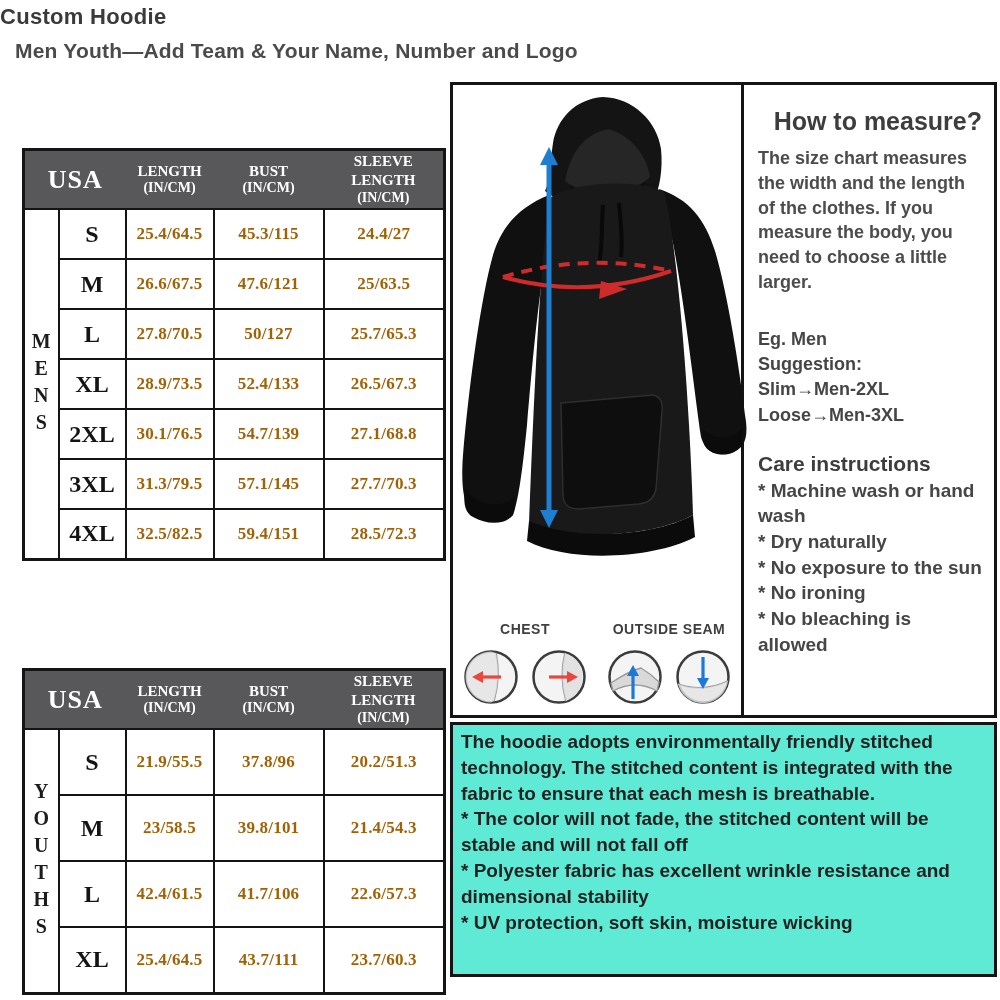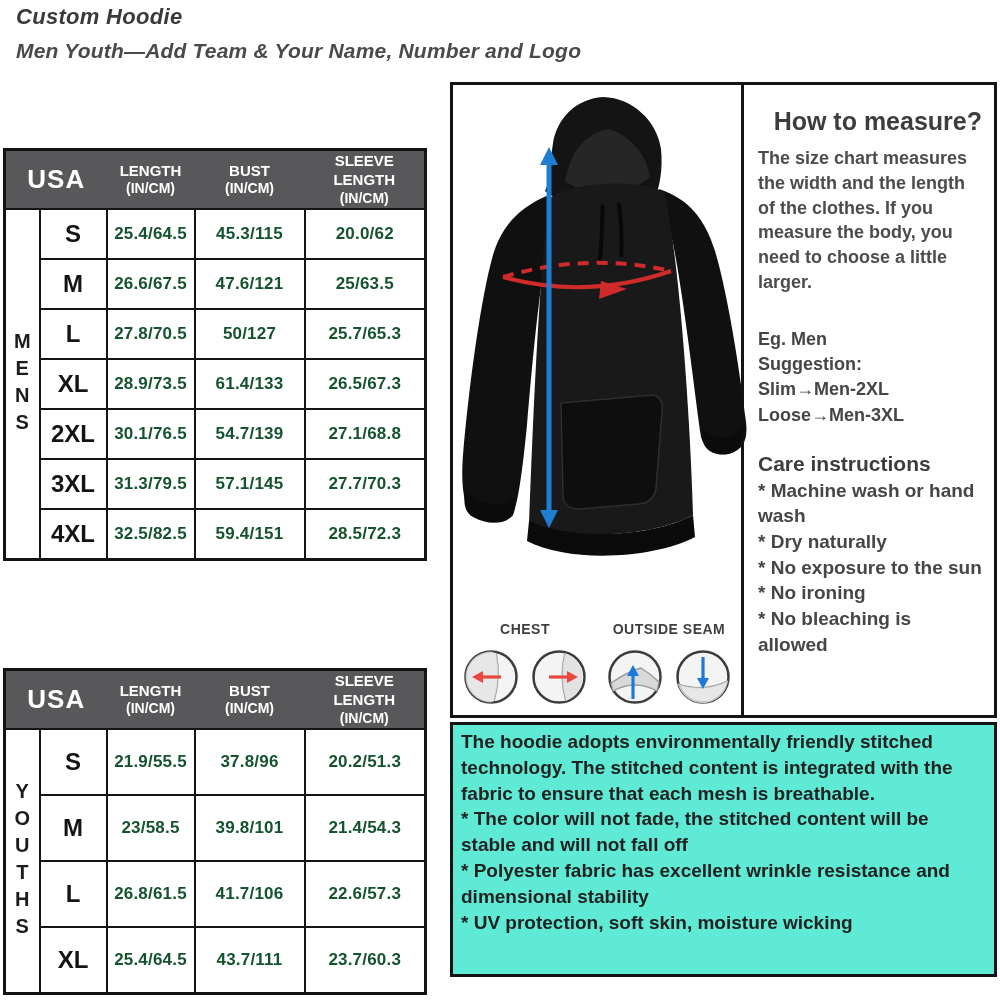--- a/index.html
+++ b/index.html
@@ -2,41 +2,41 @@
 <html><head>
 <meta charset="utf-8">
 <style>
   html,body { margin:0; padding:0; background:#ffffff; }
   .page {
     position:relative; width:1000px; height:1000px; background:#fff;
     font-family:"Liberation Sans", sans-serif; overflow:hidden;
   }
 
   
-  .hdr { position:absolute; left:16px; top:2px; width:760px;font-style:italic; }
+  .hdr { position:absolute; left:0; top:2px; width:760px; }
   .hdr h1 { margin:2px 0 0 0; font-size:22px; font-weight:700; color:#3a3a3a; letter-spacing:.3px; }
-  .hdr h2 { margin:9px 0 0 0; font-size:21px; font-weight:700; color:#4a4a4a; letter-spacing:.2px; }
+  .hdr h2 { margin:9px 0 0 15px; font-size:21px; font-weight:700; color:#4a4a4a; letter-spacing:.2px; }
 
   
-  .size-table { position:absolute; left:3px; width:421px; }
+  .size-table { position:absolute; left:22px; width:421px;font-family:Liberation Serif, serif; }
   .size-table.mens   { top:148px; }
   .size-table.youths { top:668px; }
   .size-table table { border-collapse:collapse; width:421px; table-layout:fixed; border:3px solid #141414; }
   .size-table th, .size-table td { border:2px solid #141414; text-align:center; vertical-align:middle; padding:0; }
   .size-table thead th { background:#58585b; color:#fff; border-left-width:0; border-right-width:0; height:57px; }
   .usa-th { font-size:26px; font-weight:700; letter-spacing:1px; }
   .th-l1 { font-size:15px; font-weight:700; line-height:1.25; }
   .th-l2 { font-size:14px; font-weight:700; line-height:1.2; }
   .mens  tbody tr { height:50px; }
   .youths tbody tr { height:66px; }
   .group-cell { width:35px; }
   .vlabel { writing-mode:vertical-rl; text-orientation:upright; margin:0 auto;
             font-size:20px; font-weight:700; color:#1c1c1c; letter-spacing:5px; line-height:1; }
   .size-cell { font-size:24px; font-weight:700; color:#141414; }
-  .val-cell  { font-size:17px; font-weight:700; color:#14532d; letter-spacing:.2px; }
+  .val-cell  { font-size:17px; font-weight:700; color:#a16207; letter-spacing:.2px; }
 
   
   .measure-box { position:absolute; left:450px; top:82px; width:547px; height:636px;
                  border:3px solid #141414; box-sizing:border-box; display:flex; background:#fff; }
   .hoodie-panel { width:291px; border-right:3px solid #141414; box-sizing:border-box; position:relative; }
   .hoodie-svg { position:absolute; left:0; top:0; }
 
   .diagram-row { position:absolute; left:0; bottom:10px; width:100%; display:flex; justify-content:space-around; }
   .diagram-group { display:flex; flex-direction:column; align-items:center; gap:12px; }
   .diagram-label { font-size:14px; font-weight:700; color:#3f3f3f; letter-spacing:.5px; }
@@ -93,38 +93,38 @@
         </tr>
       </thead>
       <tbody id="mens-body">
           <tr>
             <td rowspan="7" class="group-cell">
               <div class="vlabel">MENS</div>
             </td>
             <td class="size-cell">S</td>
             <td class="val-cell">25.4/64.5</td>
             <td class="val-cell">45.3/115</td>
-            <td class="val-cell">20.0/62</td>
+            <td class="val-cell">24.4/27</td>
           </tr>
           <tr>
             <td class="size-cell">M</td>
             <td class="val-cell">26.6/67.5</td>
             <td class="val-cell">47.6/121</td>
             <td class="val-cell">25/63.5</td>
           </tr>
           <tr>
             <td class="size-cell">L</td>
             <td class="val-cell">27.8/70.5</td>
             <td class="val-cell">50/127</td>
             <td class="val-cell">25.7/65.3</td>
           </tr>
           <tr>
             <td class="size-cell">XL</td>
             <td class="val-cell">28.9/73.5</td>
-            <td class="val-cell">61.4/133</td>
+            <td class="val-cell">52.4/133</td>
             <td class="val-cell">26.5/67.3</td>
           </tr>
           <tr>
             <td class="size-cell">2XL</td>
             <td class="val-cell">30.1/76.5</td>
             <td class="val-cell">54.7/139</td>
             <td class="val-cell">27.1/68.8</td>
           </tr>
           <tr>
             <td class="size-cell">3XL</td>
@@ -179,21 +179,21 @@
             <td class="val-cell">20.2/51.3</td>
           </tr>
           <tr>
             <td class="size-cell">M</td>
             <td class="val-cell">23/58.5</td>
             <td class="val-cell">39.8/101</td>
             <td class="val-cell">21.4/54.3</td>
           </tr>
           <tr>
             <td class="size-cell">L</td>
-            <td class="val-cell">26.8/61.5</td>
+            <td class="val-cell">42.4/61.5</td>
             <td class="val-cell">41.7/106</td>
             <td class="val-cell">22.6/57.3</td>
           </tr>
           <tr>
             <td class="size-cell">XL</td>
             <td class="val-cell">25.4/64.5</td>
             <td class="val-cell">43.7/111</td>
             <td class="val-cell">23.7/60.3</td>
           </tr>
         </tbody>

